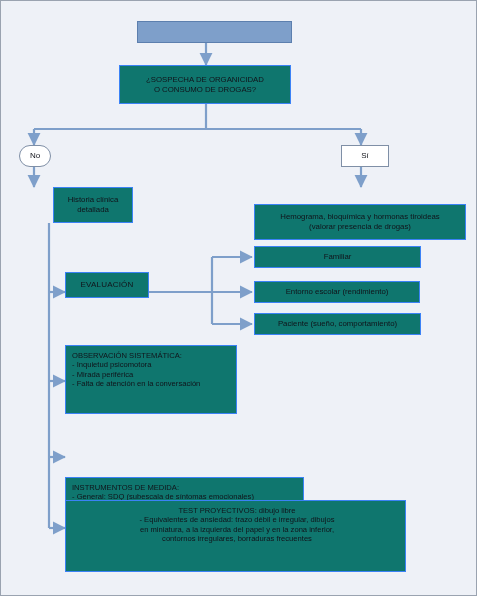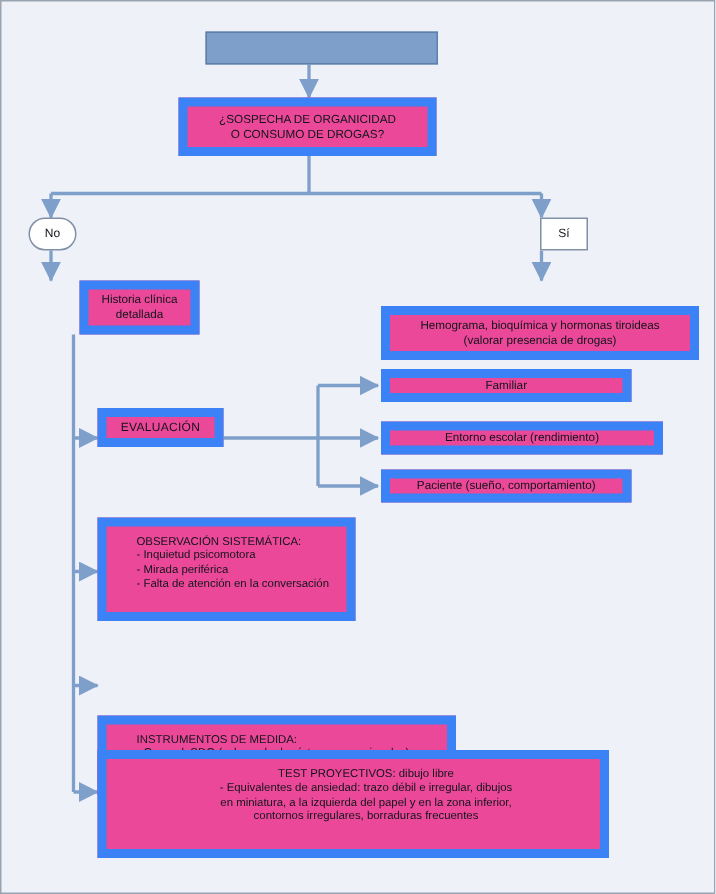--- a/index.html
+++ b/index.html
@@ -15,35 +15,35 @@
     width: 477px;
     height: 596px;
     background: #eef1f7;
     border: 1px solid #9aa3b0;
     box-sizing: border-box;
     overflow: hidden;
   }
   .node {
     position: absolute;
     box-sizing: border-box;
-    background: #ec4899;
-    border: 6px solid #3b82f6;
+    background: #0f766e;
+    border: 1px solid #3b82f6;
     display: flex;
     align-items: center;
     justify-content: center;
     text-align: center;
     font-size: 7.8px;
     color: #11131a;
     line-height: 1.25;
     padding: 2px 3px;
   }
   .node.left {
     justify-content: flex-start;
     text-align: left;
-    padding-left: 20px;
+    padding-left: 6px;
   }
   .node .txt {
     white-space: pre-line;
     display: block;
     width: 100%;
   }
   .title-node {
     background: #7e9fca;
     border: 1px solid #5c7fae;
     color: #ffffff;
@@ -128,21 +128,21 @@
 
   <div class="node" style="left:118px; top:64px; width:172px; height:39px;">
     <span class="txt">¿SOSPECHA DE ORGANICIDAD
 O CONSUMO DE DROGAS?</span>
   </div>
 
   <div class="node label-node" style="left:18px; top:144px; width:32px; height:22px;border-radius:11px;">
     <span class="txt">No</span>
   </div>
 
-  <div class="node label-node" style="left:359px; top:144px; width:32px; height:22px;">
+  <div class="node label-node" style="left:340px; top:144px; width:48px; height:22px;">
     <span class="txt">Sí</span>
   </div>
 
   <div class="node" style="left:10px; top:186px; width:80px; height:36px;margin-left:42px;">
     <span class="txt">Historia clínica
 detallada</span>
   </div>
 
   <div class="node" style="left:253px; top:186px; width:212px; height:36px;margin-top:17px;">
     <span class="txt">Hemograma, bioquímica y hormonas tiroideas
@@ -150,21 +150,21 @@
   </div>
 
   <div class="node eval-node" style="left:64px; top:271px; width:84px; height:26px;">
     <span class="txt">EVALUACIÓN</span>
   </div>
 
   <div class="node" style="left:253px; top:245px; width:167px; height:22px;">
     <span class="txt">Familiar</span>
   </div>
 
-  <div class="node" style="left:253px; top:280px; width:188px; height:22px;">
+  <div class="node" style="left:253px; top:280px; width:166px; height:22px;">
     <span class="txt">Entorno escolar (rendimiento)</span>
   </div>
 
   <div class="node" style="left:253px; top:312px; width:167px; height:22px;">
     <span class="txt">Paciente (sueño, comportamiento)</span>
   </div>
 
   <div class="node left list-node" style="left:64px; top:344px; width:172px; height:69px;">
     <span class="txt">OBSERVACIÓN SISTEMÁTICA:
 - Inquietud psicomotora

